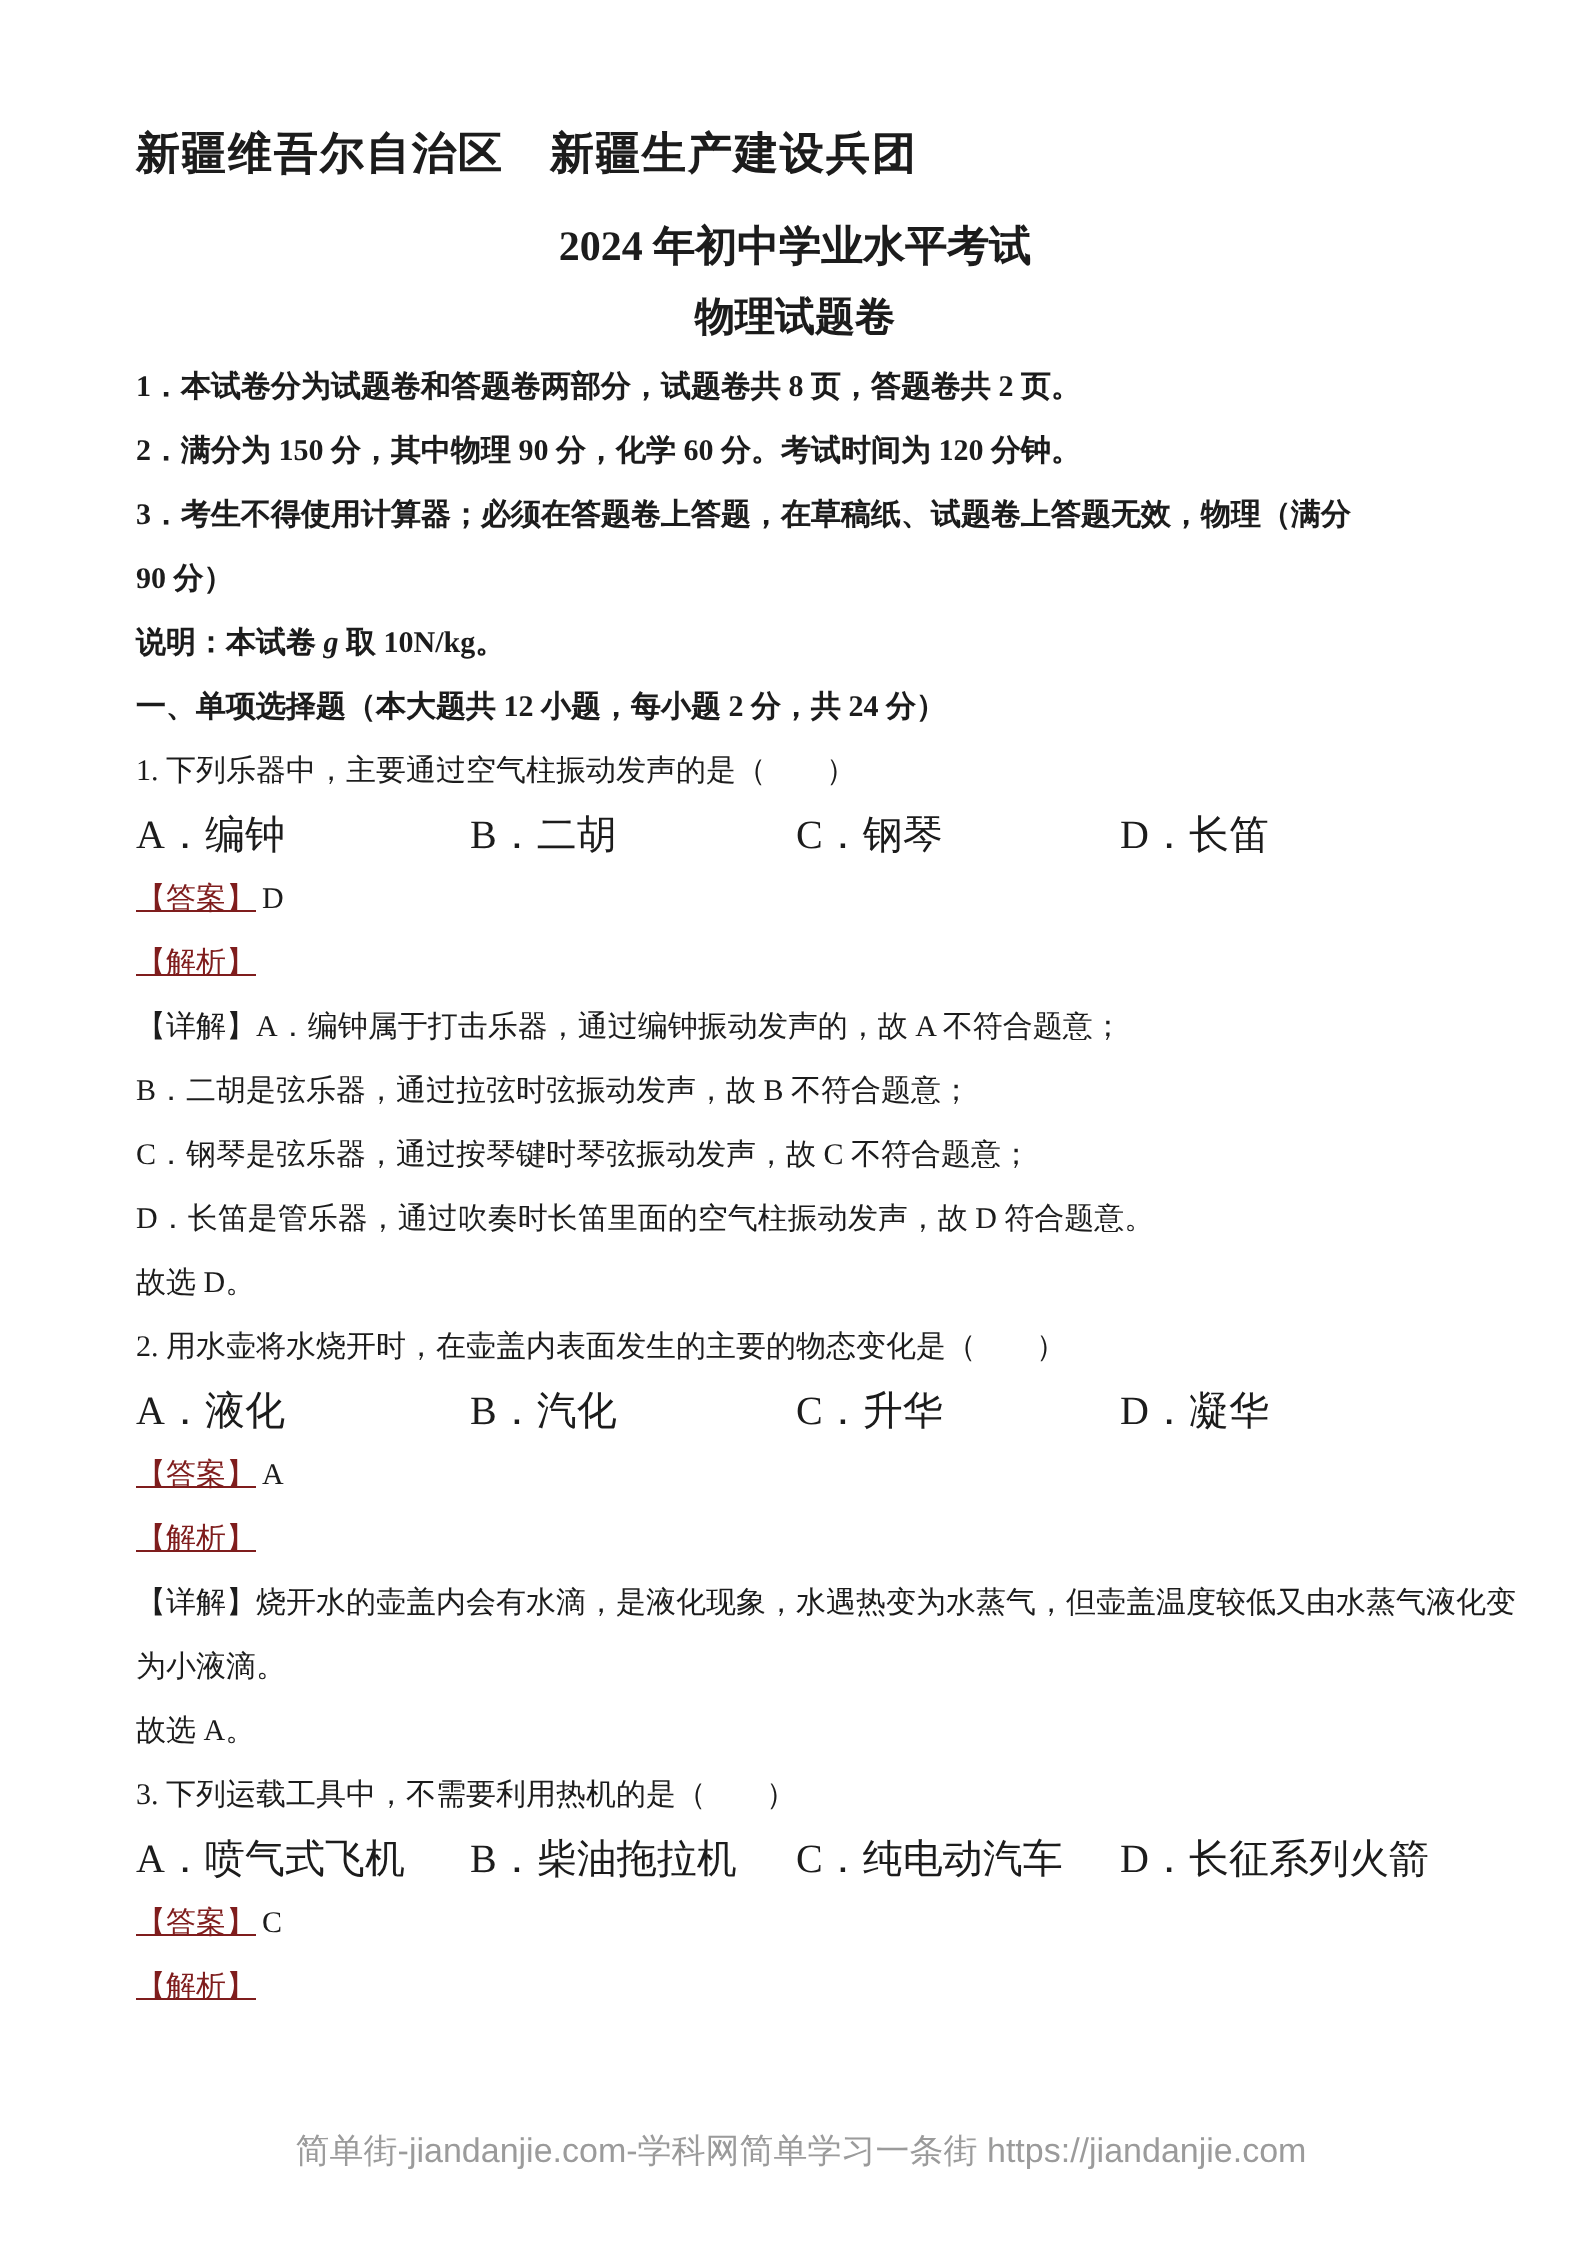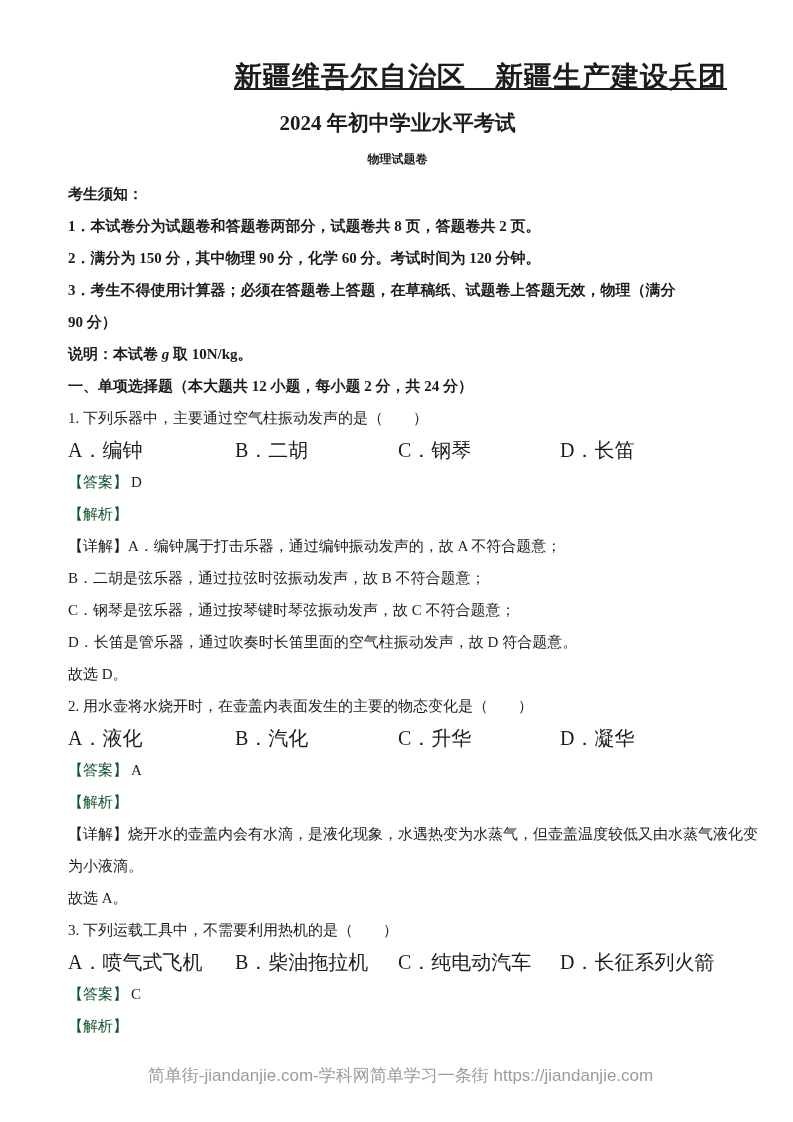--- a/index.html
+++ b/index.html
@@ -15,49 +15,48 @@
     background: #ffffff;
     font-family: "Liberation Serif", "DejaVu Serif", serif;
     color: #1c1c1c;
     overflow: hidden;
   }
   .content {
     padding: 62px 66px 0 68px;
   }
   .t1 {
     margin: 0;
-    text-align: right;
-    font-size: 28px;
+    text-align: left;
+    font-size: 22px;
     font-weight: bold;
     line-height: 30px;
     letter-spacing: 1px;
-    text-decoration: underline;
   }
   .t2 {
     margin: 16px 0 0 0;
     text-align: center;
     font-size: 21px;
     font-weight: bold;
     line-height: 30px;
   }
   .t3 {
     margin: 8px 0 6px 0;
     text-align: center;
-    font-size: 12px;
+    font-size: 20px;
     font-weight: bold;
     line-height: 26px;
   }
   .line {
     margin: 0;
     font-size: 15px;
     line-height: 32px;
     white-space: nowrap;
   }
   .bold { font-weight: bold; }
-  .blue { color: #14532d; }
+  .blue { color: #7f1d1d; text-decoration: underline; }
   .ansletter { margin-left: 3px; }
   .gsym { font-style: italic; font-weight: bold; }
   .opts {
     display: flex;
     flex-direction: row;
     font-size: 20px;
     line-height: 32px;
   }
   .opt { display: inline-block; }
   .opt.o1 { width: 167px; }
@@ -78,21 +77,20 @@
 </head>
 <body>
 
 <div class="page">
   <div class="content">
 
     <h1 class="t1">新疆维吾尔自治区　新疆生产建设兵团</h1>
     <h2 class="t2">2024 年初中学业水平考试</h2>
     <h3 class="t3">物理试题卷</h3>
 
-    <p class="line bold">考生须知：</p>
     <p class="line bold">1．本试卷分为试题卷和答题卷两部分，试题卷共 8 页，答题卷共 2 页。</p>
     <p class="line bold">2．满分为 150 分，其中物理 90 分，化学 60 分。考试时间为 120 分钟。</p>
     <p class="line bold">3．考生不得使用计算器；必须在答题卷上答题，在草稿纸、试题卷上答题无效，物理（满分</p>
     <p class="line bold">90 分）</p>
 
     <p class="line bold"><span>说明：本试卷 </span><span class="gsym">g</span><span> 取 10N/kg。</span></p>
 
     <p class="line bold">一、单项选择题（本大题共 12 小题，每小题 2 分，共 24 分）</p>
 
     <p class="line">1. 下列乐器中，主要通过空气柱振动发声的是（　　）</p>

